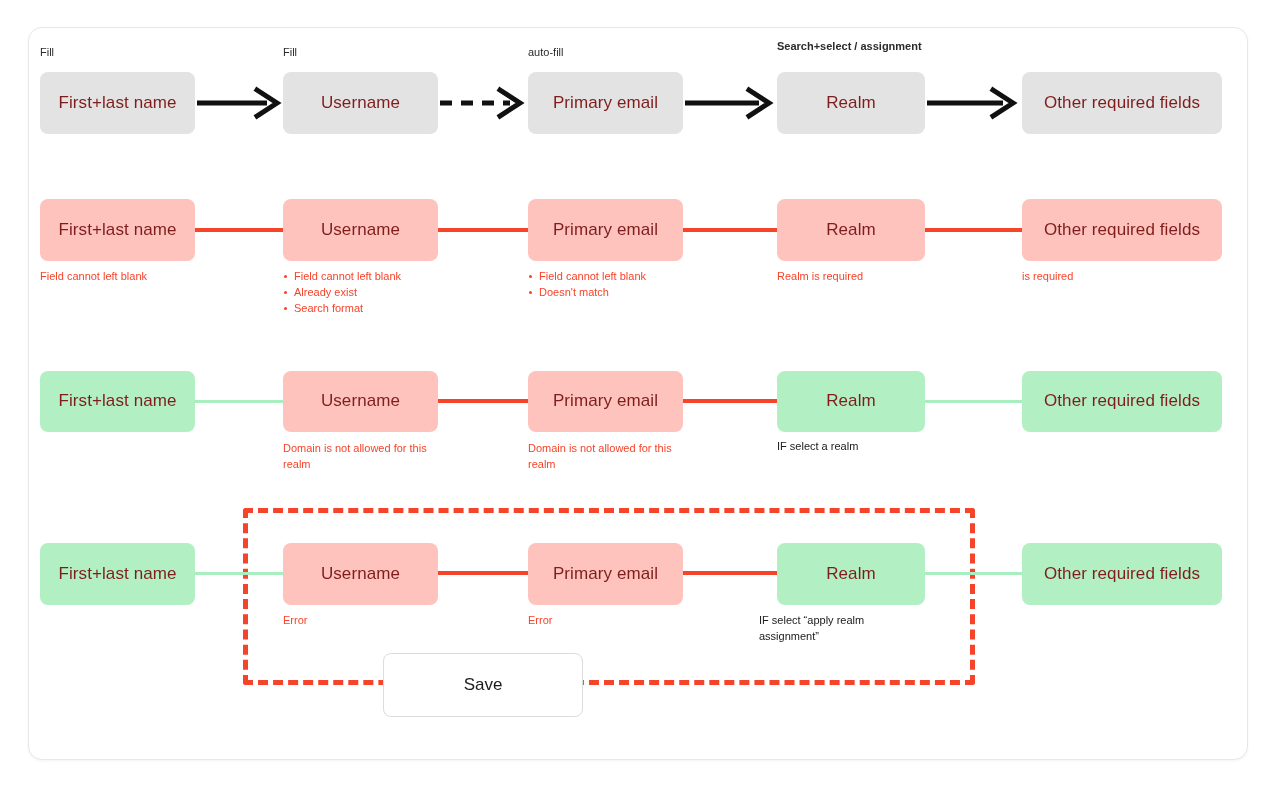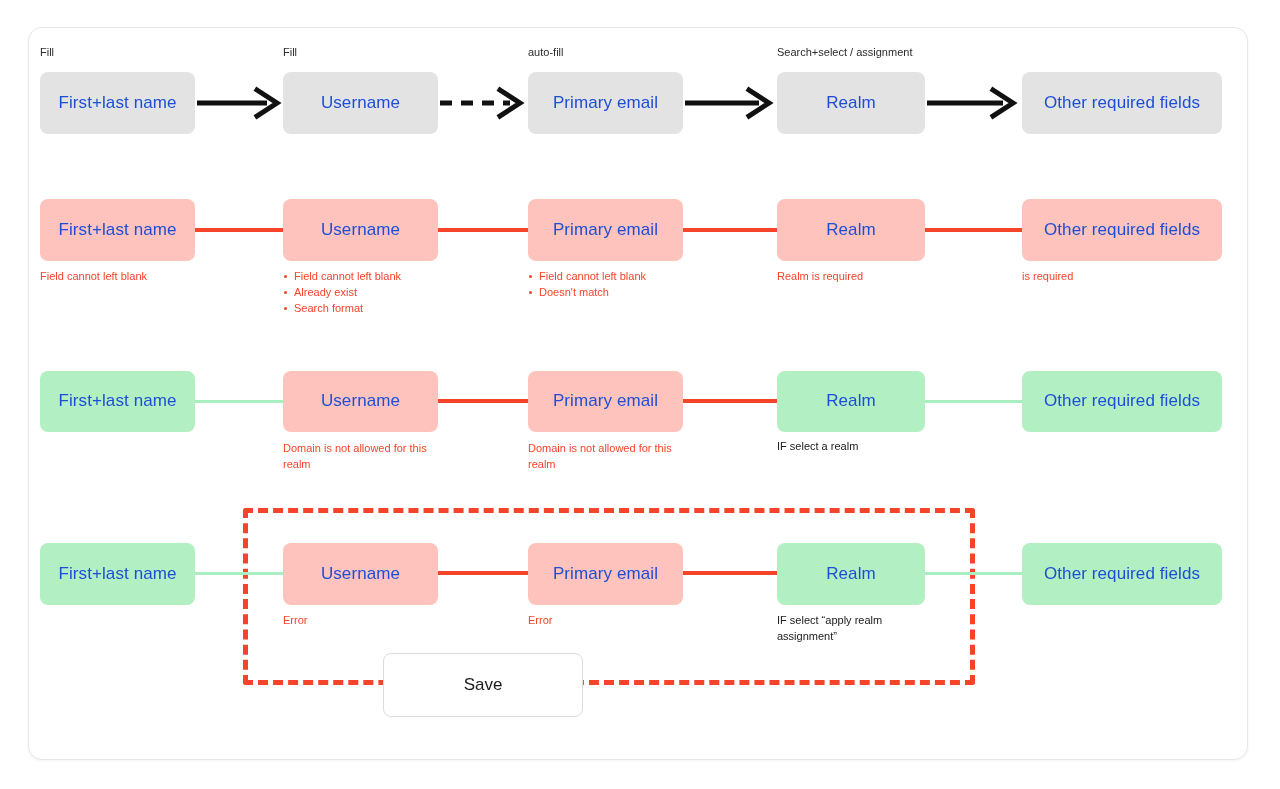--- a/index.html
+++ b/index.html
@@ -31,21 +31,21 @@
   .stage { position: absolute; left: 0; top: 0; width: 1280px; height: 789px; }
 
   
   .node {
     position: absolute;
     border-radius: 8px;
     display: flex;
     align-items: center;
     justify-content: center;
     font-size: 17px;
-    color: #1d4ed8;
+    color: #7f1d1d;
     letter-spacing: 0.1px;
     text-align: center;
     line-height: 1.2;
   }
   .node.grey  { background: #e3e3e3; }
   .node.red   { background: #ffc3bd; }
   .node.green { background: #b2f0c4; }
 
   
   .cap {
@@ -111,21 +111,21 @@
 <body>
 
 <div id="canvas">
   <div class="card"></div>
 
   <div class="stage">
 
     <div class="cap" style="left:40px; top:46px;">Fill</div>
     <div class="cap" style="left:283px; top:46px;">Fill</div>
     <div class="cap" style="left:528px; top:46px;">auto-fill</div>
-    <div class="cap" style="left:777px; top:46px;">Search+select / assignment</div>
+    <div class="cap" style="left:777px; top:40px;font-weight:bold;">Search+select / assignment</div>
 
     <div class="node grey" style="left:40px;  top:72px; width:155px; height:62px;">First+last name</div>
     <div class="node grey" style="left:283px; top:72px; width:155px; height:62px;">Username</div>
     <div class="node grey" style="left:528px; top:72px; width:155px; height:62px;">Primary email</div>
     <div class="node grey" style="left:777px; top:72px; width:148px; height:62px;">Realm</div>
     <div class="node grey" style="left:1022px;top:72px; width:200px; height:62px;">Other required fields</div>
 
     <svg class="arrow" style="left:195px; top:86px;" width="92" height="34">
       <line x1="2" y1="17" x2="72" y2="17" stroke="#111" stroke-width="5"></line>
       <polyline points="62,4 82,17 62,30" fill="none" stroke="#111" stroke-width="5" stroke-linecap="square"></polyline>
@@ -214,21 +214,21 @@
     <div class="node red" style="left:528px; top:543px; width:155px; height:62px;">Primary email</div>
     <div class="node green" style="left:777px; top:543px; width:148px; height:62px;">Realm</div>
     <div class="node green" style="left:1022px;top:543px; width:200px; height:62px;">Other required fields</div>
 
     <div class="note" style="left:283px; top:613px; width:150px;">
       <div>Error</div>
     </div>
     <div class="note" style="left:528px; top:613px; width:150px;">
       <div>Error</div>
     </div>
-    <div class="note dark" style="left:777px; top:613px; width:130px;">
+    <div class="note dark" style="left:759px; top:613px; width:130px;">
       <div>IF select “apply realm assignment”</div>
     </div>
 
     <div class="savebtn">Save</div>
 
 
   </div>
 </div>
 
 </body></html>

